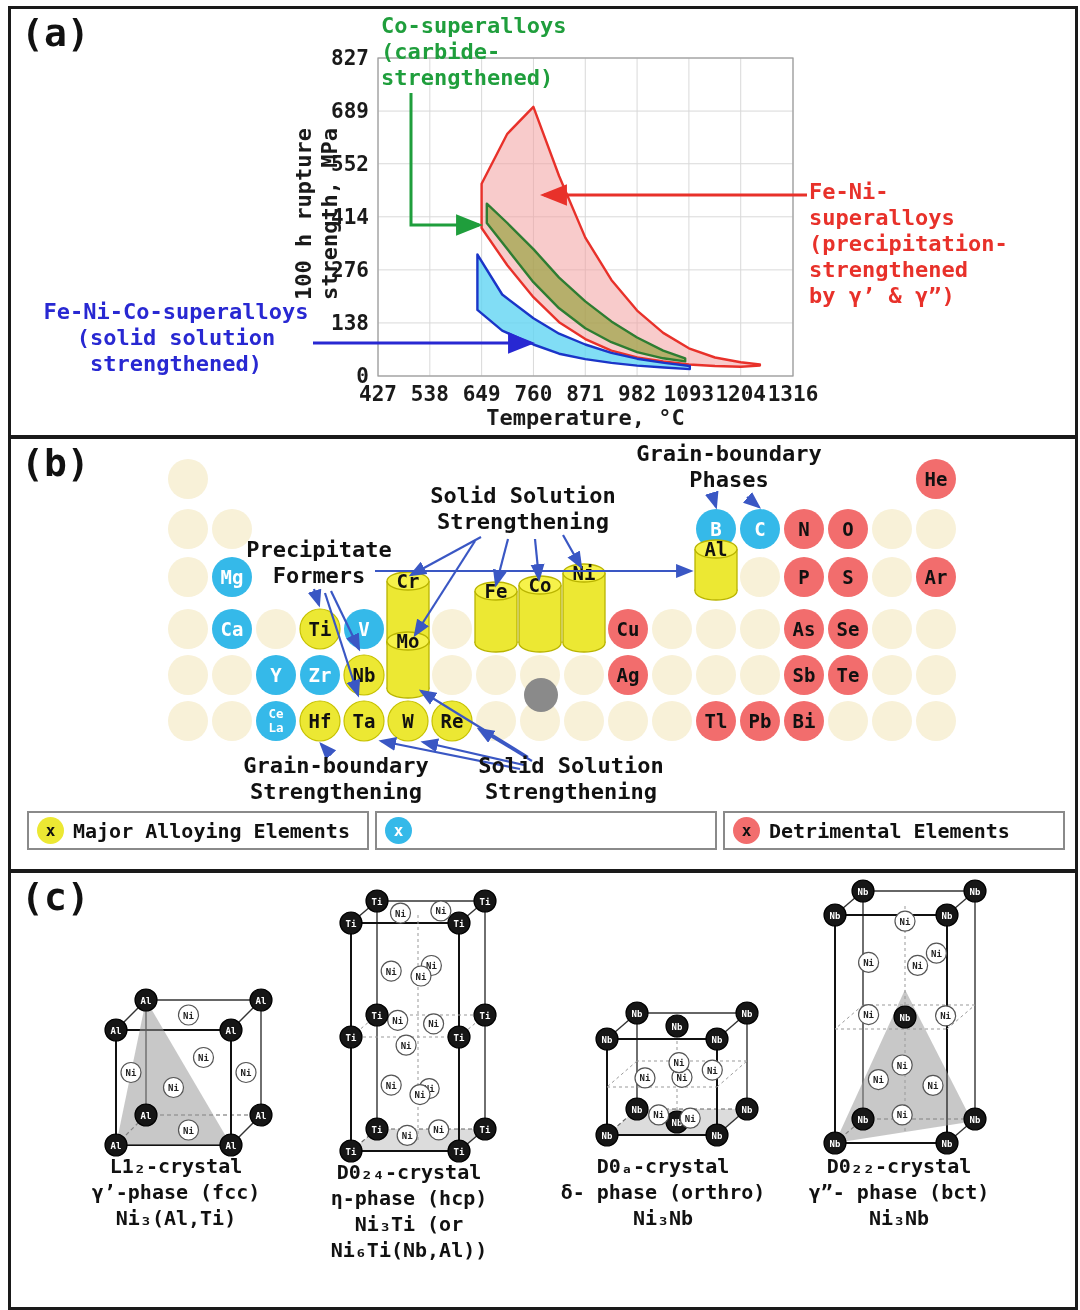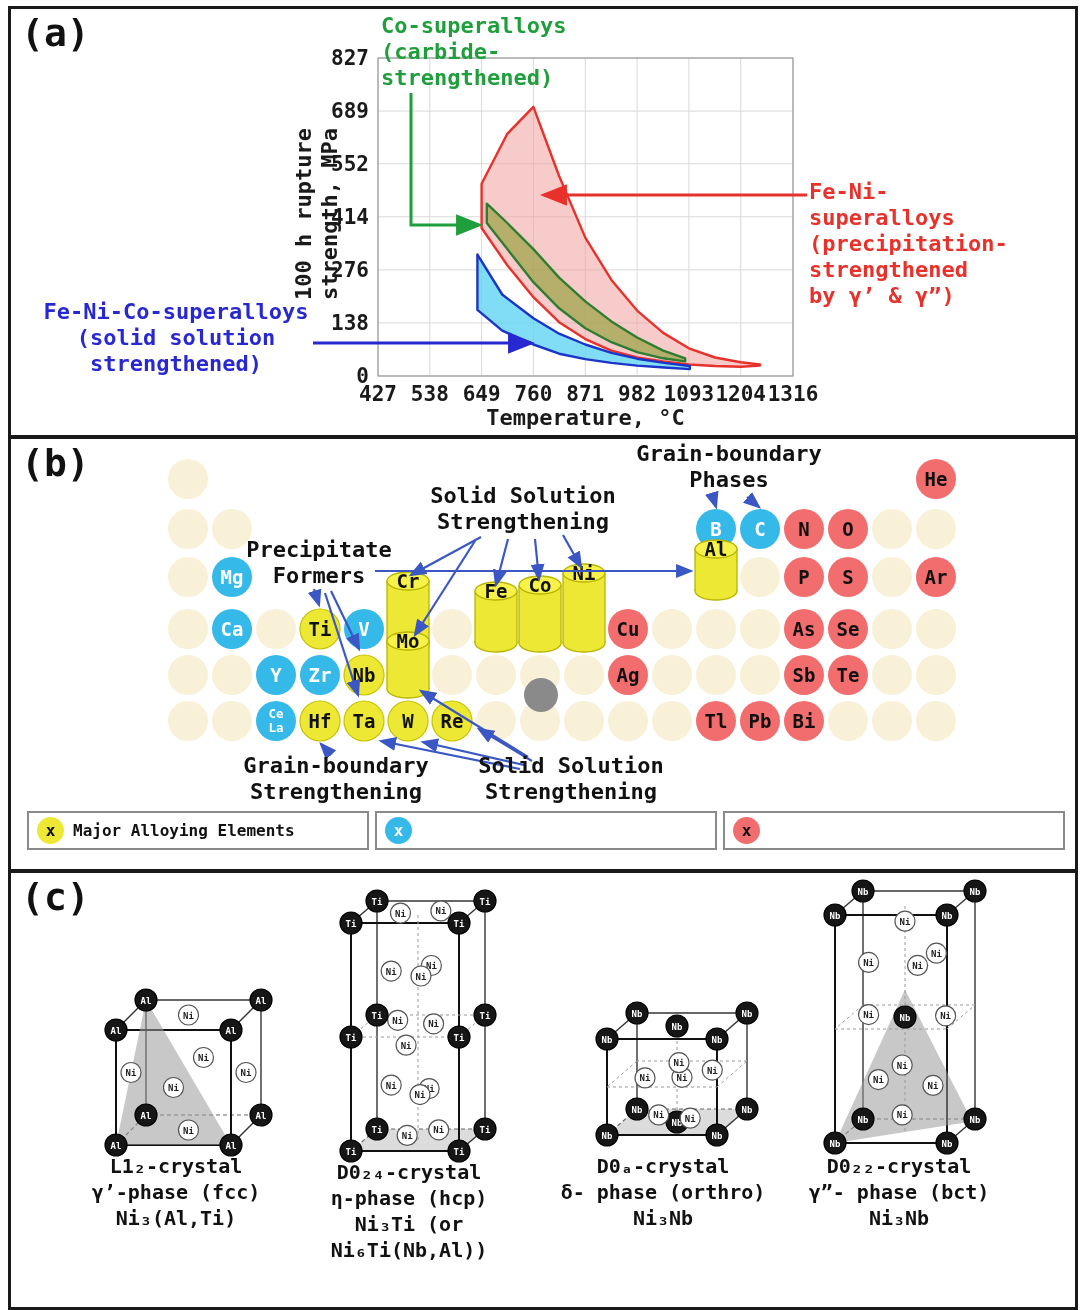--- a/index.html
+++ b/index.html
@@ -22,21 +22,21 @@
 .caption{font-size:20px;font-weight:bold;fill:#111}
 .edge-front{stroke:#111;stroke-width:2;fill:none}
 .edge{stroke:#333;stroke-width:1.4;fill:none}
 .edge-dash{stroke:#666;stroke-width:1.2;stroke-dasharray:4 3;fill:none}
 .guide{stroke:#999;stroke-width:1;stroke-dasharray:3 3;fill:none}
 .atom-dark-label{fill:#fff;font-size:9px;font-weight:bold}
 .atom-light-label{fill:#222;font-size:9px;font-weight:bold}
 .legend{position:absolute;left:16px;right:10px;top:372px;display:flex;gap:6px;z-index:5}
 .legend-box{flex:1;display:flex;align-items:center;gap:9px;border:2px solid #8a8a8a;background:#fff;padding:4px 8px}
 .lg-marker{width:27px;height:27px;border-radius:50%;display:flex;align-items:center;justify-content:center;font-weight:bold;font-size:16px;flex:0 0 27px}
-.lg-label{font-size:16px;font-weight:bold;color:#111;white-space:nowrap}
+.lg-label{font-size:20px;font-weight:bold;color:#111;white-space:nowrap}
 </style>
 </head>
 <body>
 
 <div class="page">
 
   <section class="panel" id="panel-a">
     <div class="panel-label">(a)</div>
     <svg id="svg-a" width="1058" height="420" viewBox="0 0 1058 420">
         <defs>
@@ -357,20 +357,21 @@
     <div class="legend">
       <div class="legend-box">
         <span class="lg-marker" style="background: rgb(236, 232, 51); color: rgb(17, 17, 17);">x</span>
         <span class="lg-label">Major Alloying Elements</span>
       </div>
       <div class="legend-box">
         <span class="lg-marker" style="background: rgb(53, 185, 233); color: rgb(255, 255, 255);">x</span>
       </div>
       <div class="legend-box">
         <span class="lg-marker" style="background: rgb(242, 109, 109); color: rgb(17, 17, 17);">x</span>
+        <span class="lg-label">Detrimental Elements</span>
       </div>
     </div>
   </section>
 
   <section class="panel" id="panel-c">
     <div class="panel-label">(c)</div>
     <svg id="svg-c" width="1058" height="428" viewBox="0 0 1058 428">
         <g>
           <line x1="135.0" y1="242.0" x2="250.0" y2="242.0" class="edge-dash"></line>
           <line x1="105.0" y1="272.0" x2="135.0" y2="242.0" class="edge-dash"></line>

